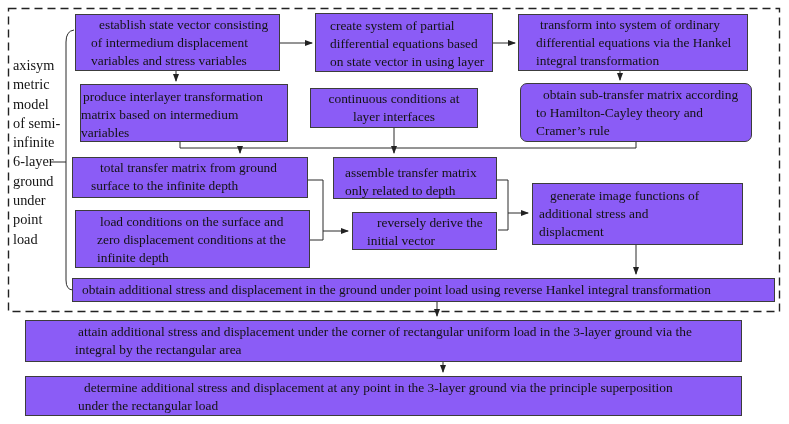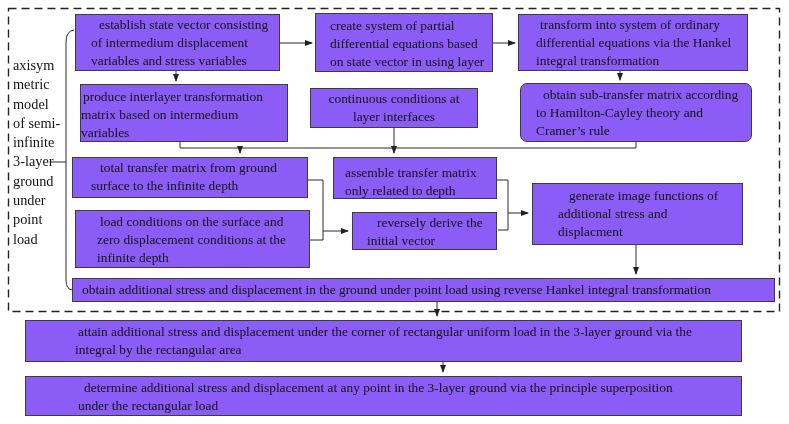--- a/index.html
+++ b/index.html
@@ -27,21 +27,21 @@
   .b-establish  { left: 75px;  top: 14px;  width: 205px; height: 57px; padding-left: 15px; text-indent: 8px; }
   .b-create     { left: 315px; top: 13px;  width: 178px; height: 59px; padding-left: 14px; padding-top: 3px; }
   .b-transform  { left: 518px; top: 14px;  width: 230px; height: 57px; padding-left: 17px; text-indent: 4px; }
   .b-produce    { left: 73px;  top: 84px;  width: 208px; height: 58px; text-indent: 2px; padding-top: 3px; margin-left: 7px; }
   .b-continuous { left: 310px; top: 88px;  width: 168px; height: 40px; text-align: center; }
   .b-obtainsub  { left: 520px; top: 83px;  width: 232px; height: 59px; padding-left: 15px; text-indent: 7px; padding-top: 2px; border-radius: 7px; }
   .b-total      { left: 72px;  top: 157px; width: 236px; height: 41px; padding-left: 18px; text-indent: 9px; }
   .b-assemble   { left: 333px; top: 157px; width: 164px; height: 42px; padding-left: 11px; padding-top: 6px; }
   .b-load       { left: 75px;  top: 210px; width: 235px; height: 58px; padding-left: 21px; text-indent: 3px; padding-top: 2px; }
   .b-reversely  { left: 352px; top: 212px; width: 145px; height: 38px; padding-left: 14px; text-indent: 10px; }
-  .b-generate   { left: 532px; top: 183px; width: 211px; height: 62px; padding-left: 25px; text-indent: 11px; padding-top: 3px; }
+  .b-generate   { left: 532px; top: 183px; width: 211px; height: 62px; padding-left: 6px; text-indent: 11px; padding-top: 3px; }
   .b-obtainwide { left: 72px;  top: 278px; width: 703px; height: 24px; padding-left: 9px;  padding-top: 2px; }
   .b-attain     { left: 25px;  top: 320px; width: 717px; height: 42px; padding-left: 49px; text-indent: 3px; padding-top: 2px; }
   .b-determine  { left: 25px;  top: 376px; width: 717px; height: 40px; padding-left: 52px; text-indent: 6px; padding-top: 2px; }
   .model-label {
     position: absolute;
     left: 13px; top: 56px; width: 58px;
     font-size: 14.3px;
     line-height: 19.3px;
     white-space: pre-line;
   }
@@ -80,21 +80,21 @@
     <path d="M636 245 V274" fill="none" stroke="#2b2b2b" stroke-width="1" marker-end="url(#arr)"></path>
     <path d="M437 302 V316" fill="none" stroke="#2b2b2b" stroke-width="1" marker-end="url(#arr)"></path>
     <path d="M443 362 V372" fill="none" stroke="#2b2b2b" stroke-width="1" marker-end="url(#arr)"></path>
   </svg>
 
   <div class="model-label">axisym
 metric
 model
 of semi-
 infinite
-3-layer
+6-layer
 ground
 under
 point
 load</div>
 
   <div class="box b-establish">establish state vector consisting
 of intermedium displacement
 variables and stress variables</div>
   <div class="box b-create">create system of partial
 differential equations based

